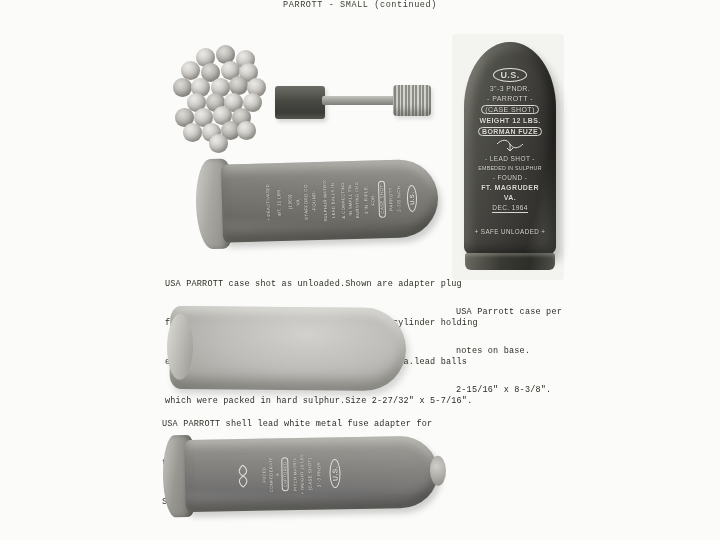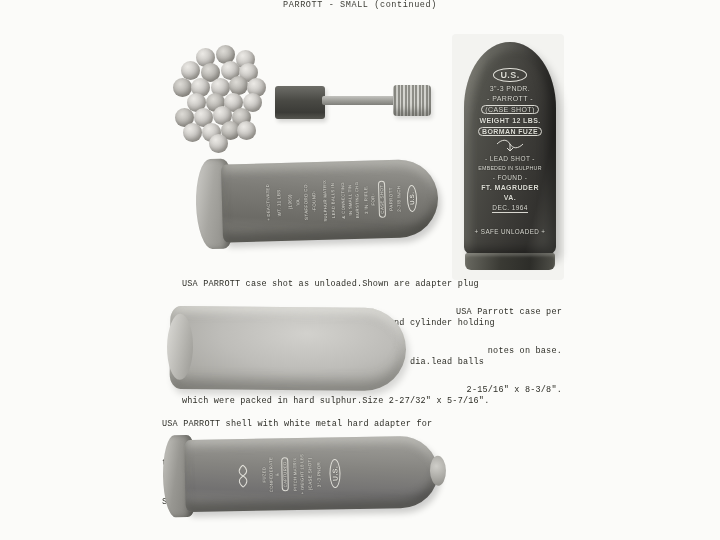--- a/index.html
+++ b/index.html
@@ -148,39 +148,39 @@
     <span class="m65">- LEAD SHOT -</span>
     <span class="m55">EMBEDED IN SULPHUR</span>
     <span class="m65">- FOUND -</span>
     <span class="m7 m-bold">FT. MAGRUDER</span>
     <span class="m7 m-bold">VA.</span>
     <span class="m65 m-under">DEC. 1964</span>
     <span class="m-safe">+ SAFE UNLOADED +</span>
   </div>
 </div>
 
-<div class="abs caption" style="left:182px;top:252px;">
+<div class="abs caption" style="left:165px;top:252px;">
   <div>USA PARROTT case shot as unloaded.Shown are adapter plug</div>
   <div>for drive in fuse plus connecting tube and cylinder holding</div>
   <div>explosive powder charge.Also the 25 - .69" dia.lead balls</div>
   <div>which were packed in hard sulphur.Size 2-27/32" x 5-7/16".</div>
 </div>
 
-<div class="abs caption" style="left:456px;top:280px;text-align:right;">
+<div class="abs caption" style="left:456px;top:280px;">
   <div>USA Parrott case per</div>
   <div>notes on base.</div>
   <div>2-15/16" x 8-3/8".</div>
 </div>
 
 <div class="abs plain">
   <div class="plain-basecap"></div>
 </div>
 
 <div class="abs caption" style="left:162px;top:392px;">
-  <div>USA PARROTT shell with white metal hard adapter for</div>
+  <div>USA PARROTT shell lead white metal fuse adapter for</div>
   <div>time fuse.This shell has sabot FLUSH with base.</div>
   <div>Size 2-15/16" x 8-11/16".</div>
 </div>
 
 <div class="abs bottom">
   <div class="bot-sabot"></div>
   <div class="bot-body"></div>
   <div class="bot-tip"></div>
   <span class="vlabel oval" style="left:172px;top:44px;font-size:7px;">U.S.</span>
   <span class="vlabel fs45" style="left:156px;top:44px;">3"-3 PNDR.</span>

